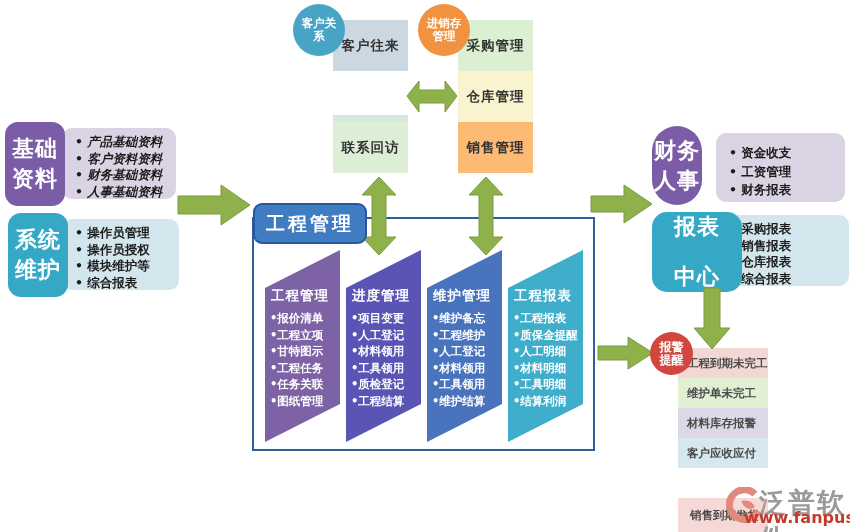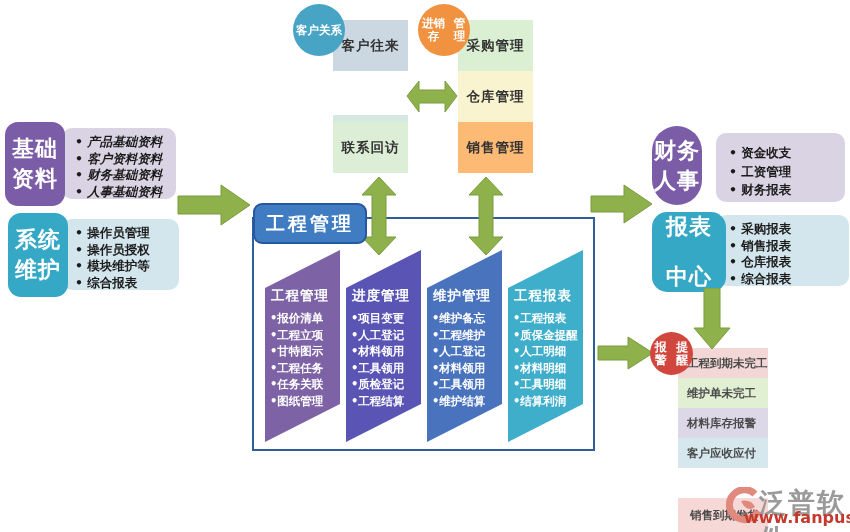--- a/index.html
+++ b/index.html
@@ -25,21 +25,21 @@
   .bg-ice{background:#D3E6ED;}
   .side-list .li{line-height:16.5px;white-space:nowrap;}
   .side-list .li::before{content:"• ";}
   
   .cell{
     position:absolute;width:75px;height:51px;display:flex;align-items:center;justify-content:center;
     font-size:13.5px;font-weight:bold;color:#333;letter-spacing:1px;z-index:1;
   }
   .badge{
     position:absolute;border-radius:50%;color:#fff;font-weight:bold;text-align:center;
-    display:flex;flex-direction:row;align-items:center;justify-content:center;
+    display:flex;flex-direction:column;align-items:center;justify-content:center;
     font-size:11.5px;line-height:13px;z-index:4;
   }
   
   #center-box{
     position:absolute;left:252px;top:217px;width:343px;height:234px;
     border:2px solid #2E5F9B;background:#fff;box-sizing:border-box;z-index:0;
   }
   #center-title{
     position:absolute;left:253px;top:203px;width:114px;height:41px;
     background:#3F7CC1;border:2px solid #2757A0;border-radius:9px;box-sizing:border-box;
@@ -202,21 +202,21 @@
     <span>财务</span>
     <span>人事</span>
   </div>
 
   <div class="side-list bg-ice" style="left:716px;top:215px;width:133px;height:71px;">
     <div class="li">采购报表</div>
     <div class="li">销售报表</div>
     <div class="li">仓库报表</div>
     <div class="li">综合报表</div>
   </div>
-  <div class="side-title bg-teal" style="left:652px;top:212px;width:74px;height:80px;border-radius:15px;gap:20px;">
+  <div class="side-title bg-teal" style="left:652px;top:212px;width:90px;height:80px;border-radius:15px;gap:20px;">
     <span>报表</span>
     <span>中心</span>
   </div>
 
   <div class="arow" style="top:348px;background:#F3D6D6;">工程到期未完工</div>
   <div class="arow" style="top:378px;background:#E1EFD3;">维护单未完工</div>
   <div class="arow" style="top:408px;background:#DDD8E8;">材料库存报警</div>
   <div class="arow" style="top:438px;background:#D6E8EE;">客户应收应付</div>
   <div class="arow" style="top:498px;height:34px;background:#F6D8D6;padding-left:12px;">销售到期发货</div>
 

